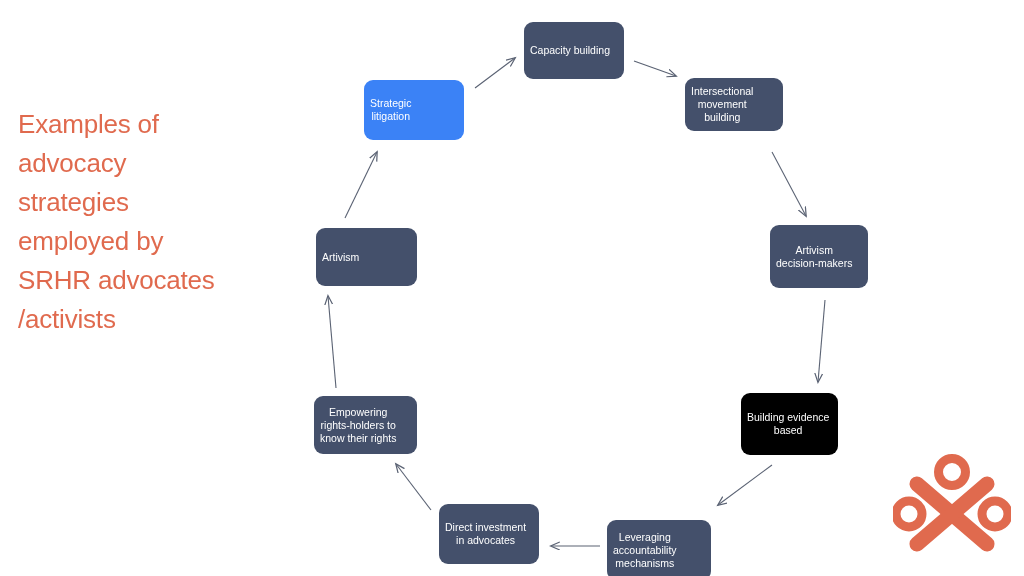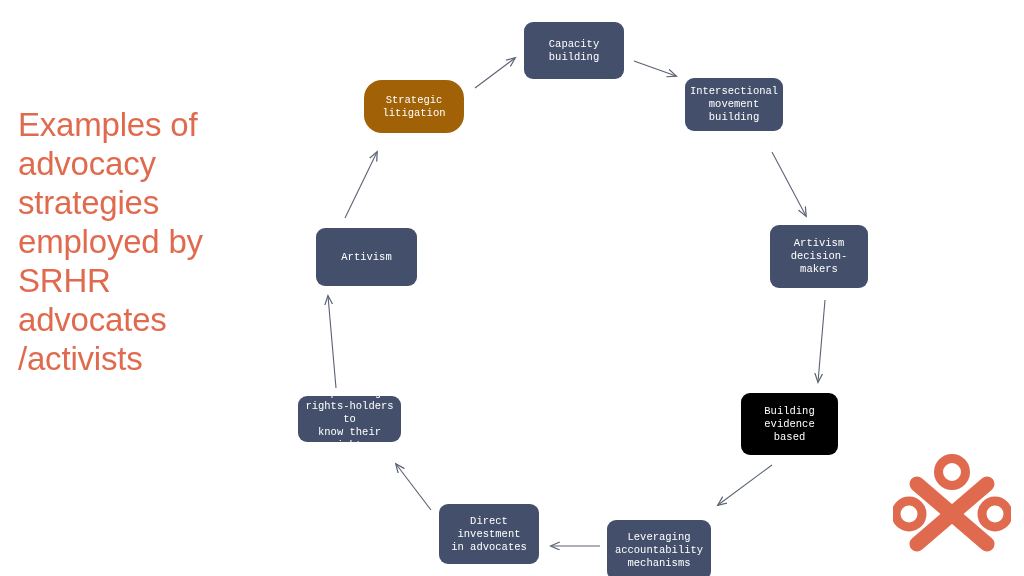--- a/index.html
+++ b/index.html
@@ -16,39 +16,38 @@
     font-family: "Liberation Sans", sans-serif;
   }
   
   #title {
     position: absolute;
     left: 18px;
     top: 105px;
     width: 215px;
     color: #e06a4e;
     font-family: "Liberation Sans", sans-serif;
-    font-size: 33px;
+    font-size: 26px;
     line-height: 39px;
     font-weight: 400;
     letter-spacing: -0.2px;
     white-space: pre-line;
   }
   
   .node {
     position: absolute;
     box-sizing: border-box;
     background: #44506b;
     border-radius: 9px;
     color: #ffffff;
-    font-family: Liberation Mono, monospace;
+    font-family: Liberation Sans, sans-serif;
     font-size: 10.5px;
     line-height: 13px;
     display: flex;
     align-items: center;
-    justify-content: center;
     text-align: center;
     padding: 4px 6px;
     white-space: pre-line;
   }
   
   #arrows {
     position: absolute;
     left: 0;
     top: 0;
     width: 1024px;
@@ -97,25 +96,25 @@
 building</span></div>
       <div class="node" style="left: 770px; top: 225px; width: 98px; height: 63px; background: rgb(68, 80, 107); color: rgb(255, 255, 255);"><span>Artivism
 decision-makers</span></div>
       <div class="node" style="left: 741px; top: 393px; width: 97px; height: 62px; background: #000000; color: rgb(255, 255, 255);"><span>Building evidence
 based</span></div>
       <div class="node" style="left: 607px; top: 520px; width: 104px; height: 60px; background: rgb(68, 80, 107); color: rgb(255, 255, 255);"><span>Leveraging
 accountability
 mechanisms</span></div>
       <div class="node" style="left: 439px; top: 504px; width: 100px; height: 60px; background: rgb(68, 80, 107); color: rgb(255, 255, 255);"><span>Direct investment
 in advocates</span></div>
-      <div class="node" style="left: 298px; top: 396px; width: 103px; height: 46px; background: rgb(68, 80, 107); color: rgb(255, 255, 255);"><span>Empowering
+      <div class="node" style="left: 314px; top: 396px; width: 103px; height: 58px; background: rgb(68, 80, 107); color: rgb(255, 255, 255);"><span>Empowering
 rights-holders to
 know their rights</span></div>
       <div class="node" style="left: 278px; top: 228px; width: 101px; height: 58px; background: rgb(68, 80, 107); color: rgb(255, 255, 255); margin-left: 38px;"><span>Artivism</span></div>
-      <div class="node" style="left: 364px; top: 80px; width: 100px; height: 53px; background: #a16207; color: rgb(255, 255, 255); border-radius: 18px;"><span>Strategic
+      <div class="node" style="left: 364px; top: 80px; width: 100px; height: 60px; background: #3b82f6; color: rgb(255, 255, 255);"><span>Strategic
 litigation</span></div>
     </div>
 
   <svg id="logo" viewBox="0 0 118 118" xmlns="http://www.w3.org/2000/svg">
     <g stroke="#e06a4e" fill="none" stroke-linecap="round">
 
       <path d="M24 34 L94 94" stroke-width="15"></path>
       <path d="M94 34 L24 94" stroke-width="15"></path>
 
       <circle cx="59" cy="22" r="13.5" stroke-width="9"></circle>

